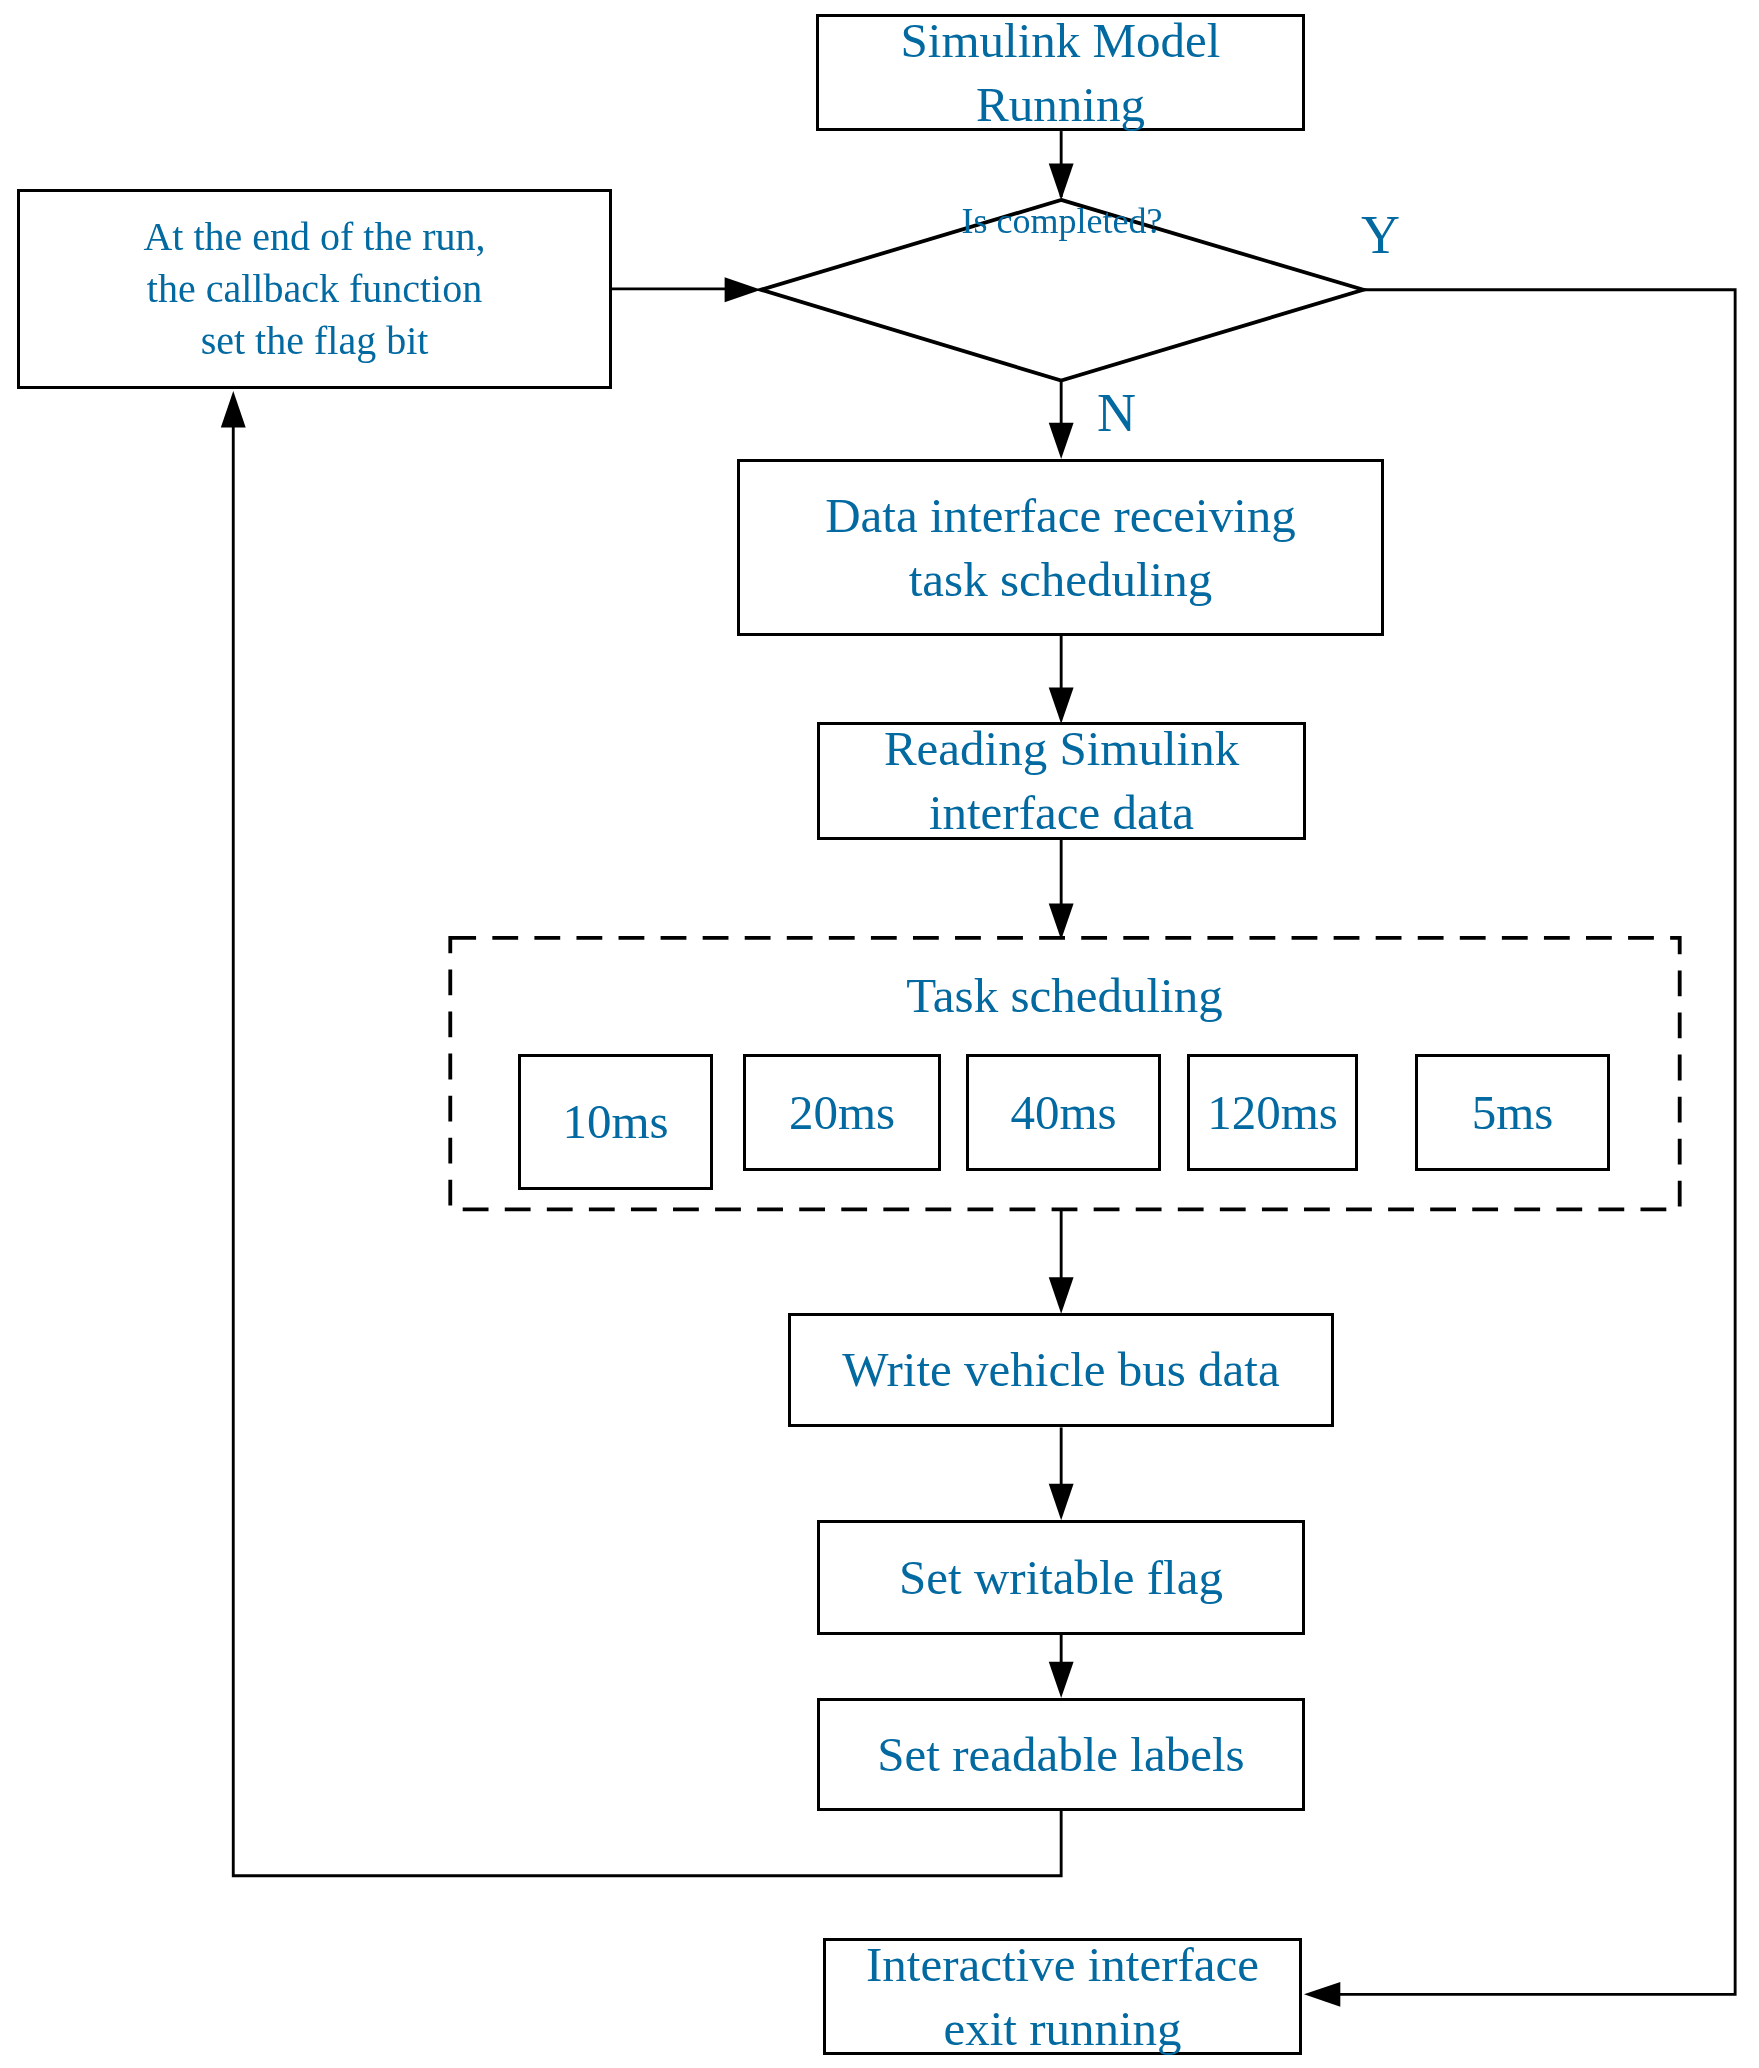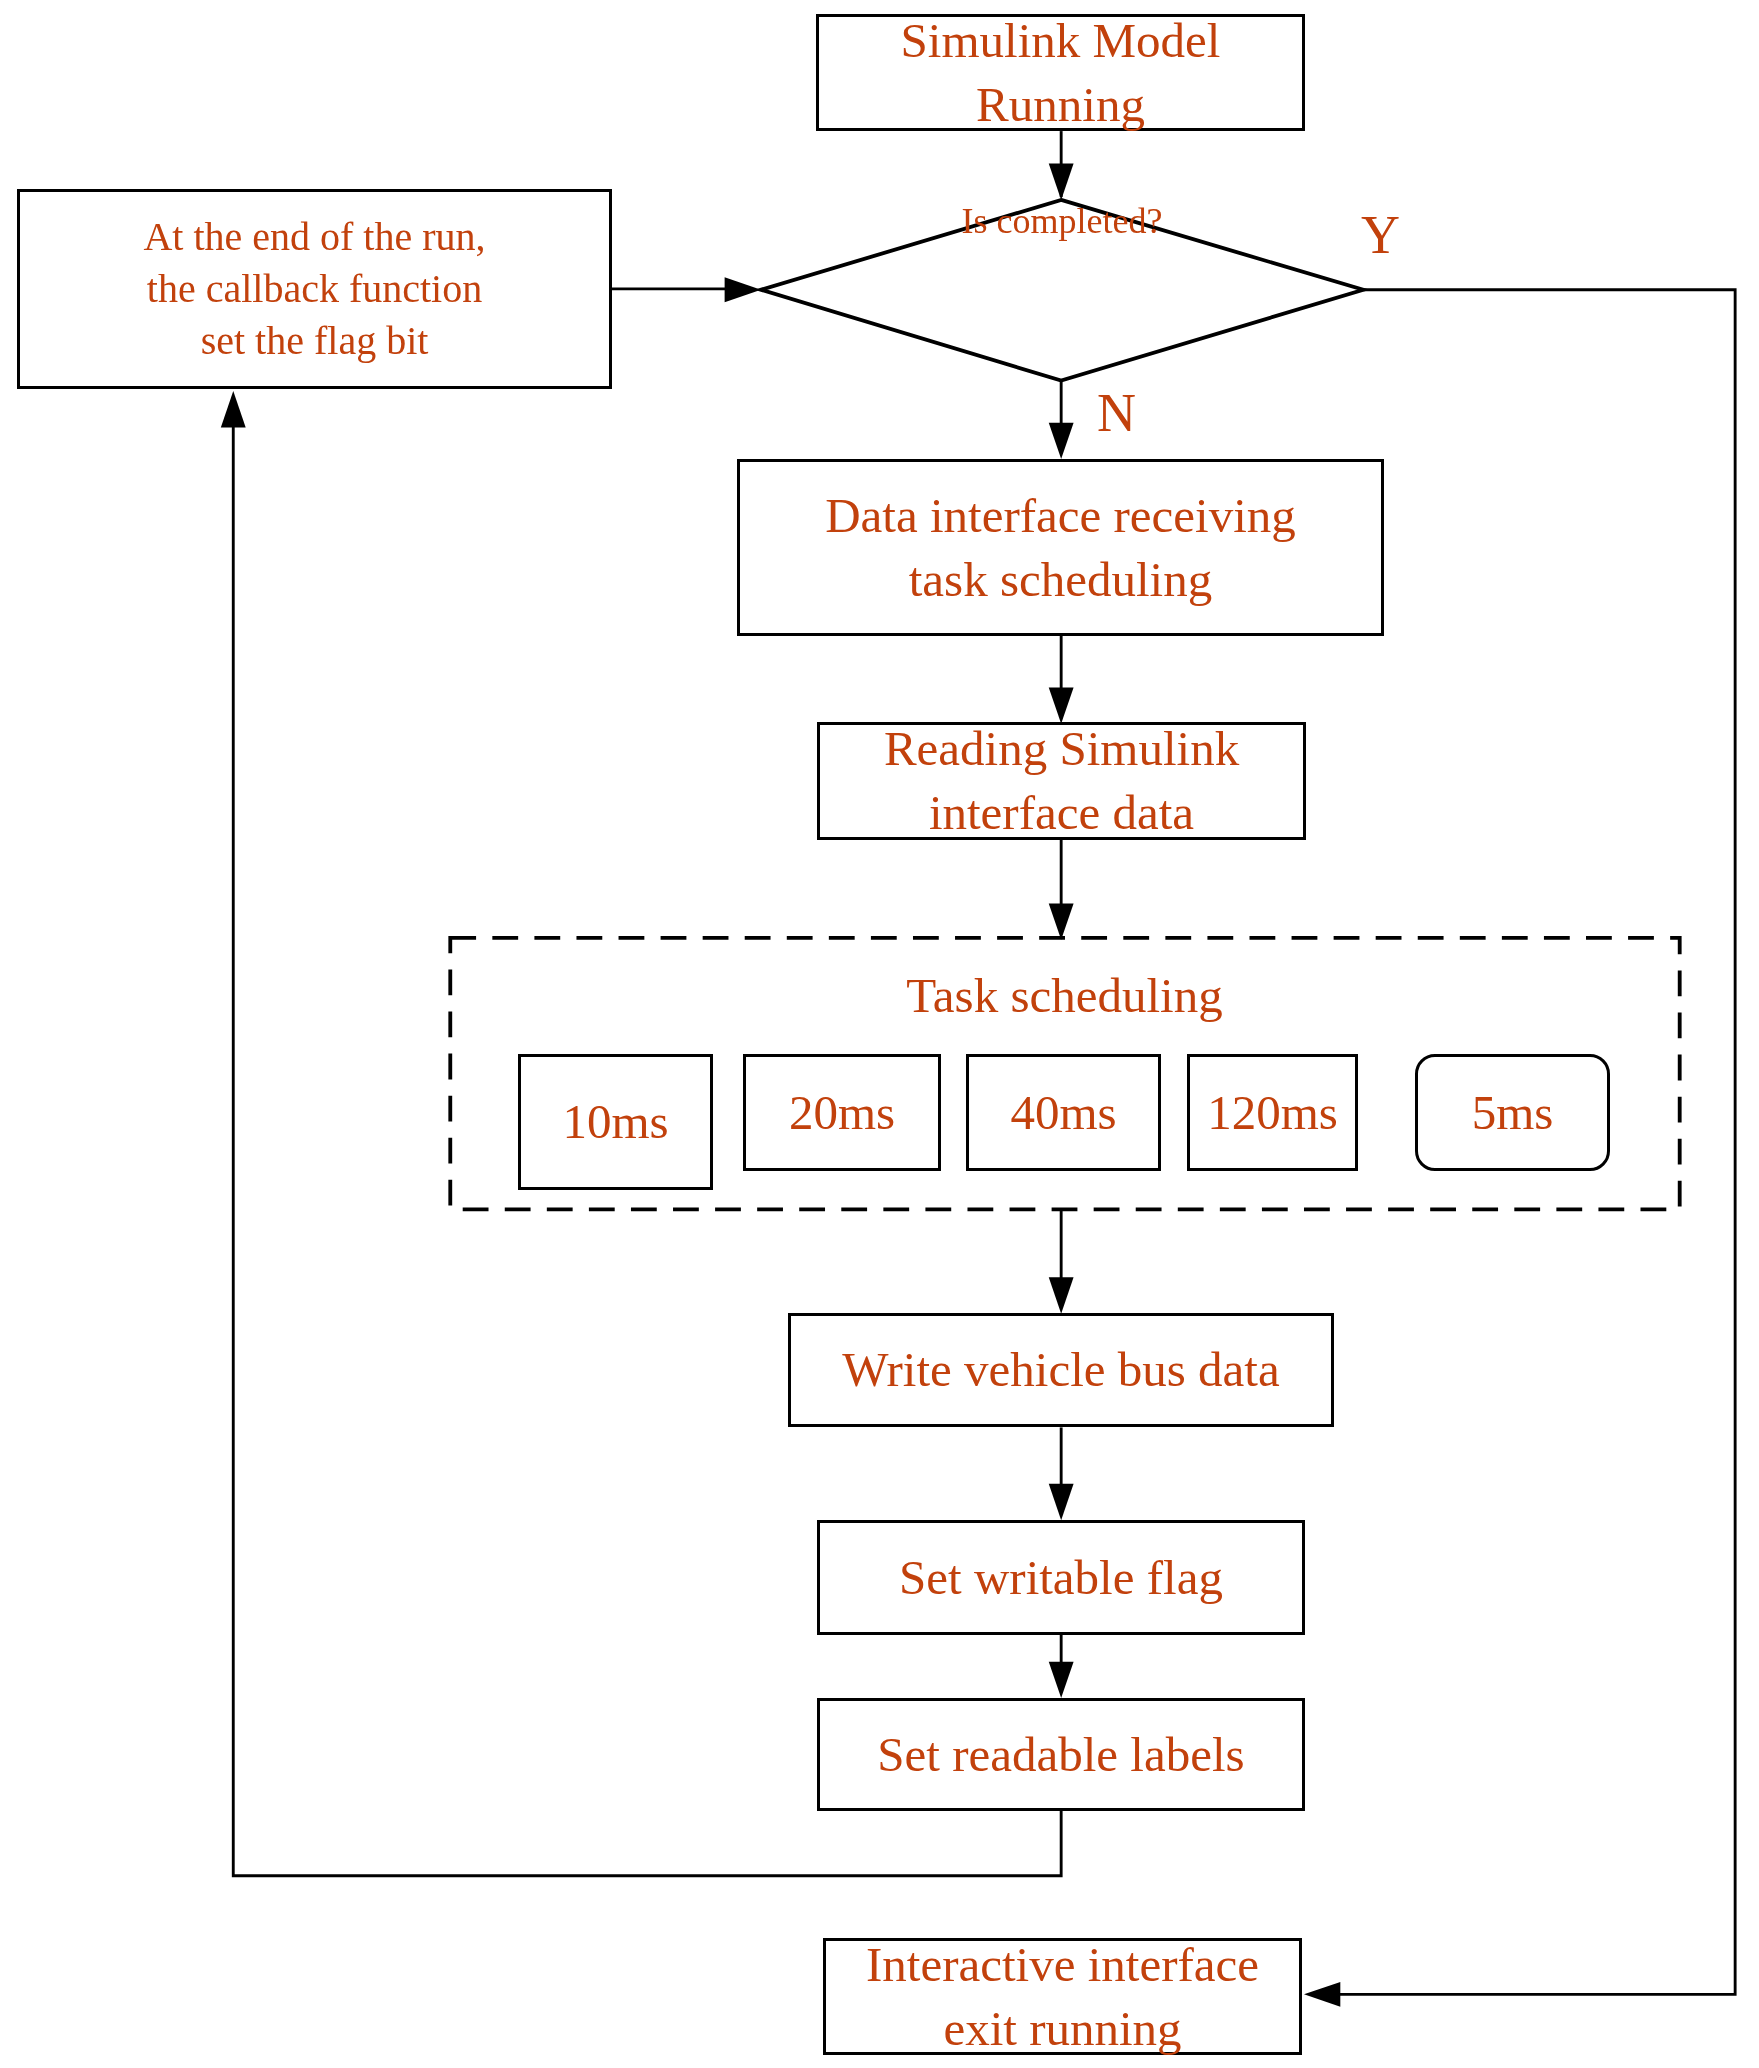--- a/index.html
+++ b/index.html
@@ -6,21 +6,21 @@
     margin: 0;
     padding: 0;
     background: #ffffff;
   }
   .canvas {
     position: relative;
     width: 1760px;
     height: 2069px;
     background: #ffffff;
     font-family: "Liberation Serif", "DejaVu Serif", serif;
-    color: #c2410c;
+    color: #0369a1;
     overflow: hidden;
   }
   svg.layer {
     position: absolute;
     left: 0; top: 0;
     width: 1760px;
     height: 2069px;
     z-index: 1;
   }
   .node {
@@ -138,21 +138,21 @@
   </div>
   <div class="node" style="left:743px; top:1054px; width:198px; height:117px;">
     <span class="ln">20ms</span>
   </div>
   <div class="node" style="left:966px; top:1054px; width:195px; height:117px;">
     <span class="ln">40ms</span>
   </div>
   <div class="node" style="left:1187px; top:1054px; width:171px; height:117px;">
     <span class="ln">120ms</span>
   </div>
-  <div class="node" style="left:1415px; top:1054px; width:195px; height:117px;border-radius:20px;">
+  <div class="node" style="left:1415px; top:1054px; width:195px; height:117px;">
     <span class="ln">5ms</span>
   </div>
 
   <div class="node" style="left:788px; top:1313px; width:546px; height:114px;justify-content:center;">
     <span class="ln">Write vehicle bus data</span>
   </div>
 
   <div class="node" style="left:817px; top:1520px; width:488px; height:115px;">
     <span class="ln">Set writable flag</span>
   </div>

